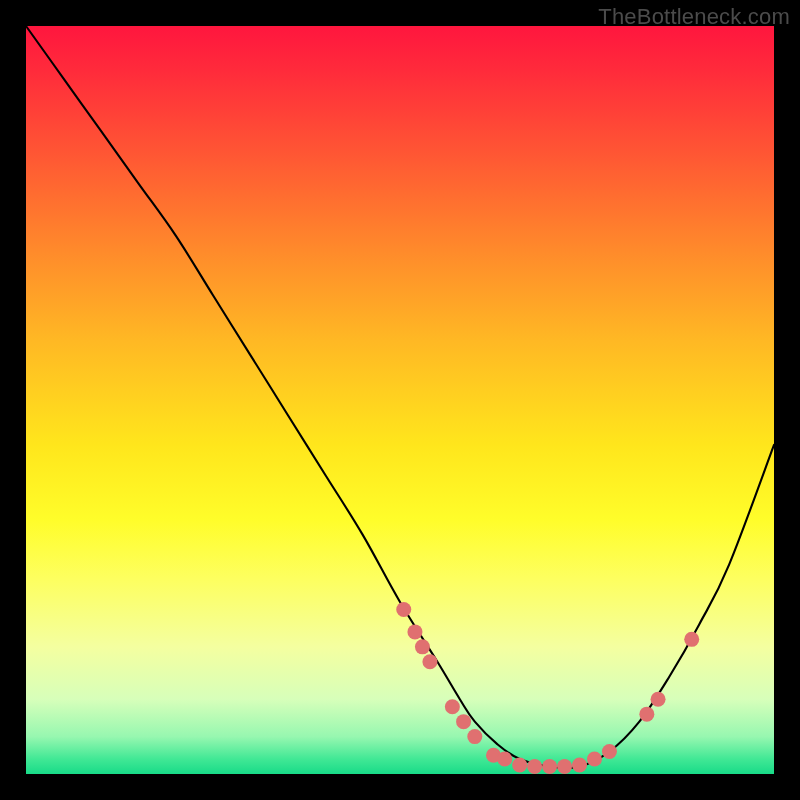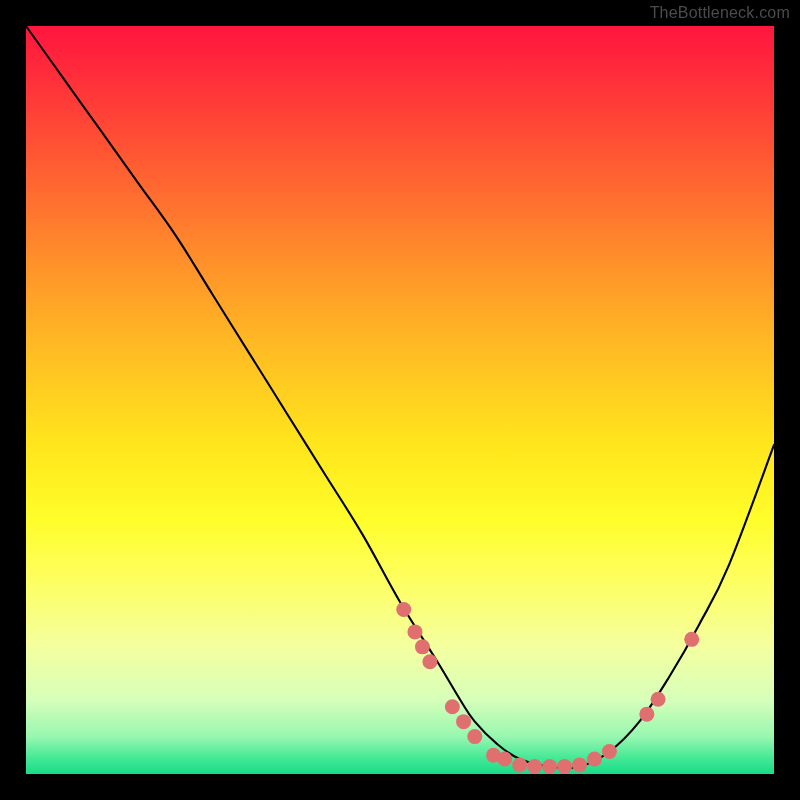--- a/index.html
+++ b/index.html
@@ -31,21 +31,21 @@
       #97f7b0 95%,
       #41e895 98%,
       #18db88 100%
     );
   }
   .watermark {
     position: absolute;
     top: 4px;
     right: 10px;
     color: #4b4b4b;
-    font-size: 16px;
+    font-size: 22px;
     font-weight: 500;
     letter-spacing: 0.2px;
   }
   svg.plot {
     position: absolute;
     left: 0;
     top: 0;
     width: 748px;
     height: 748px;
     overflow: visible;

